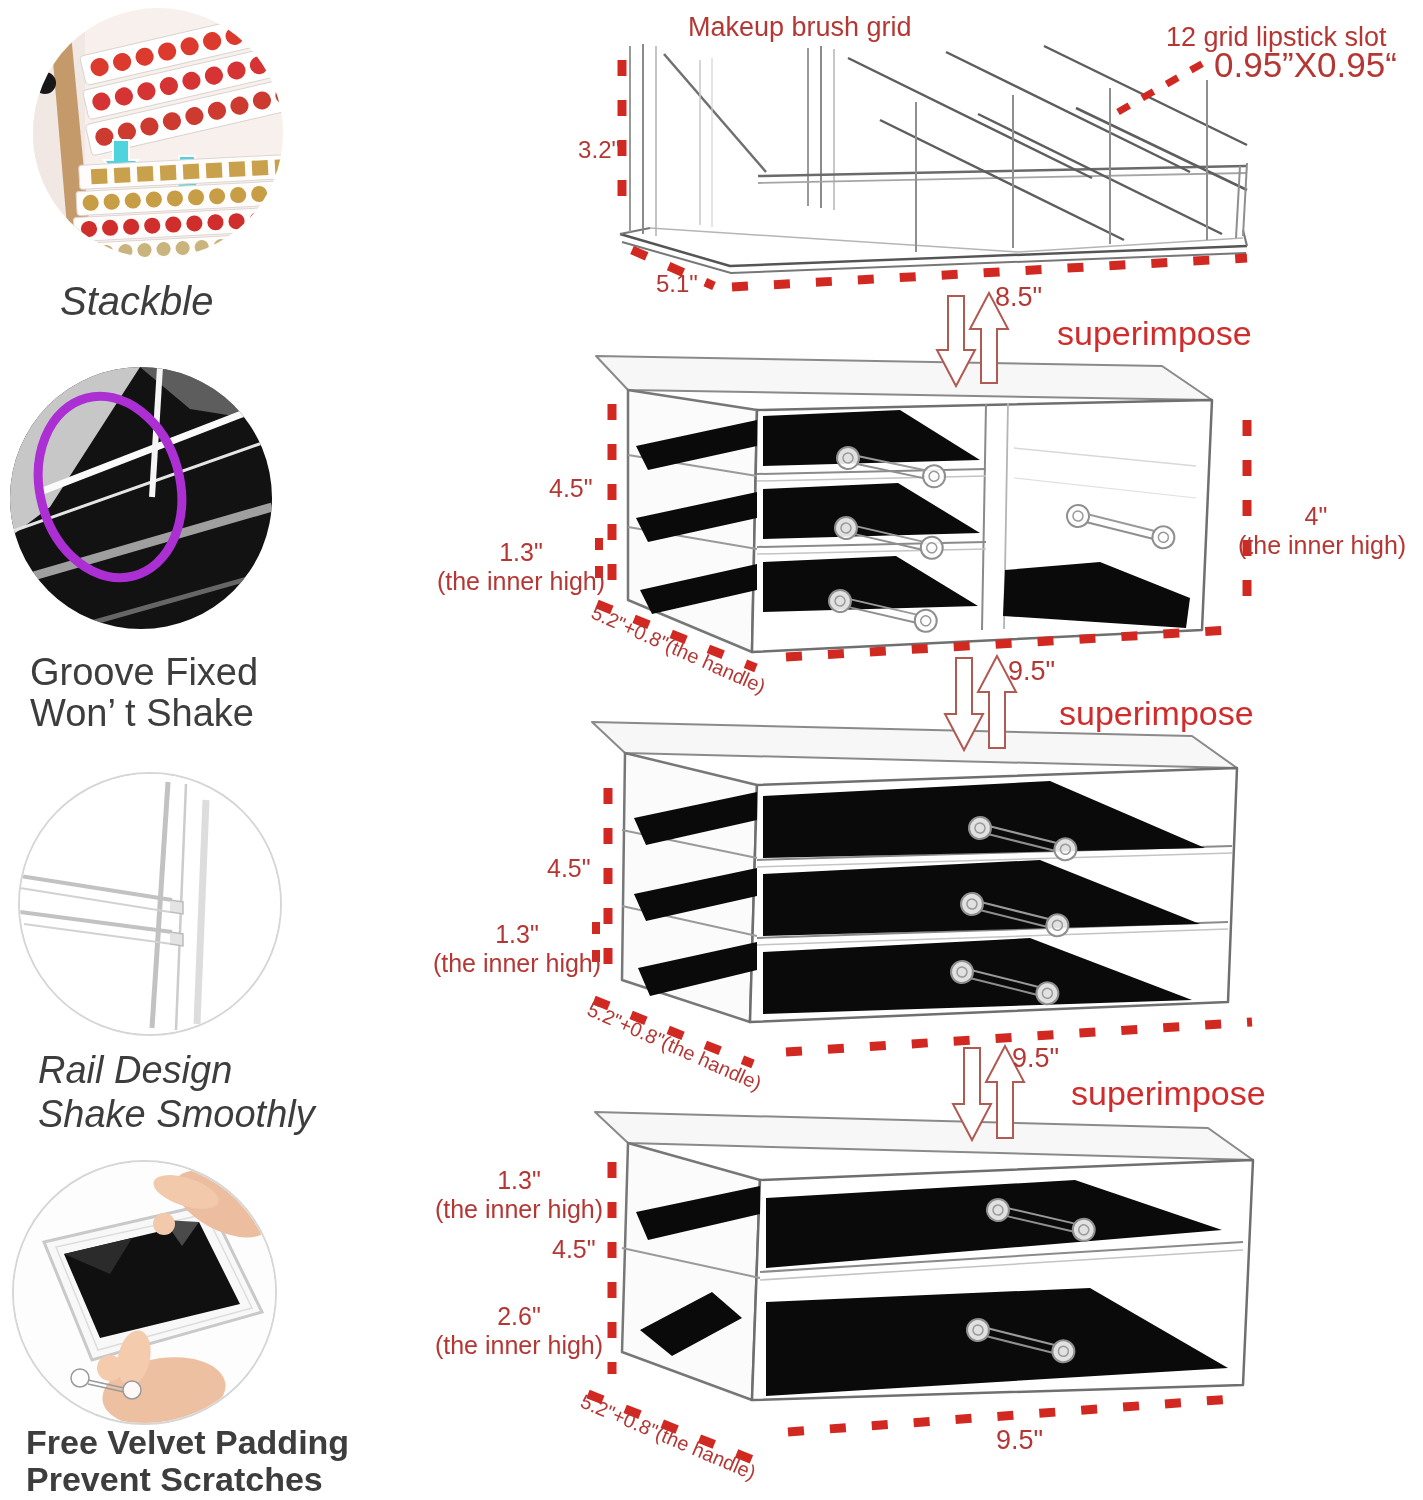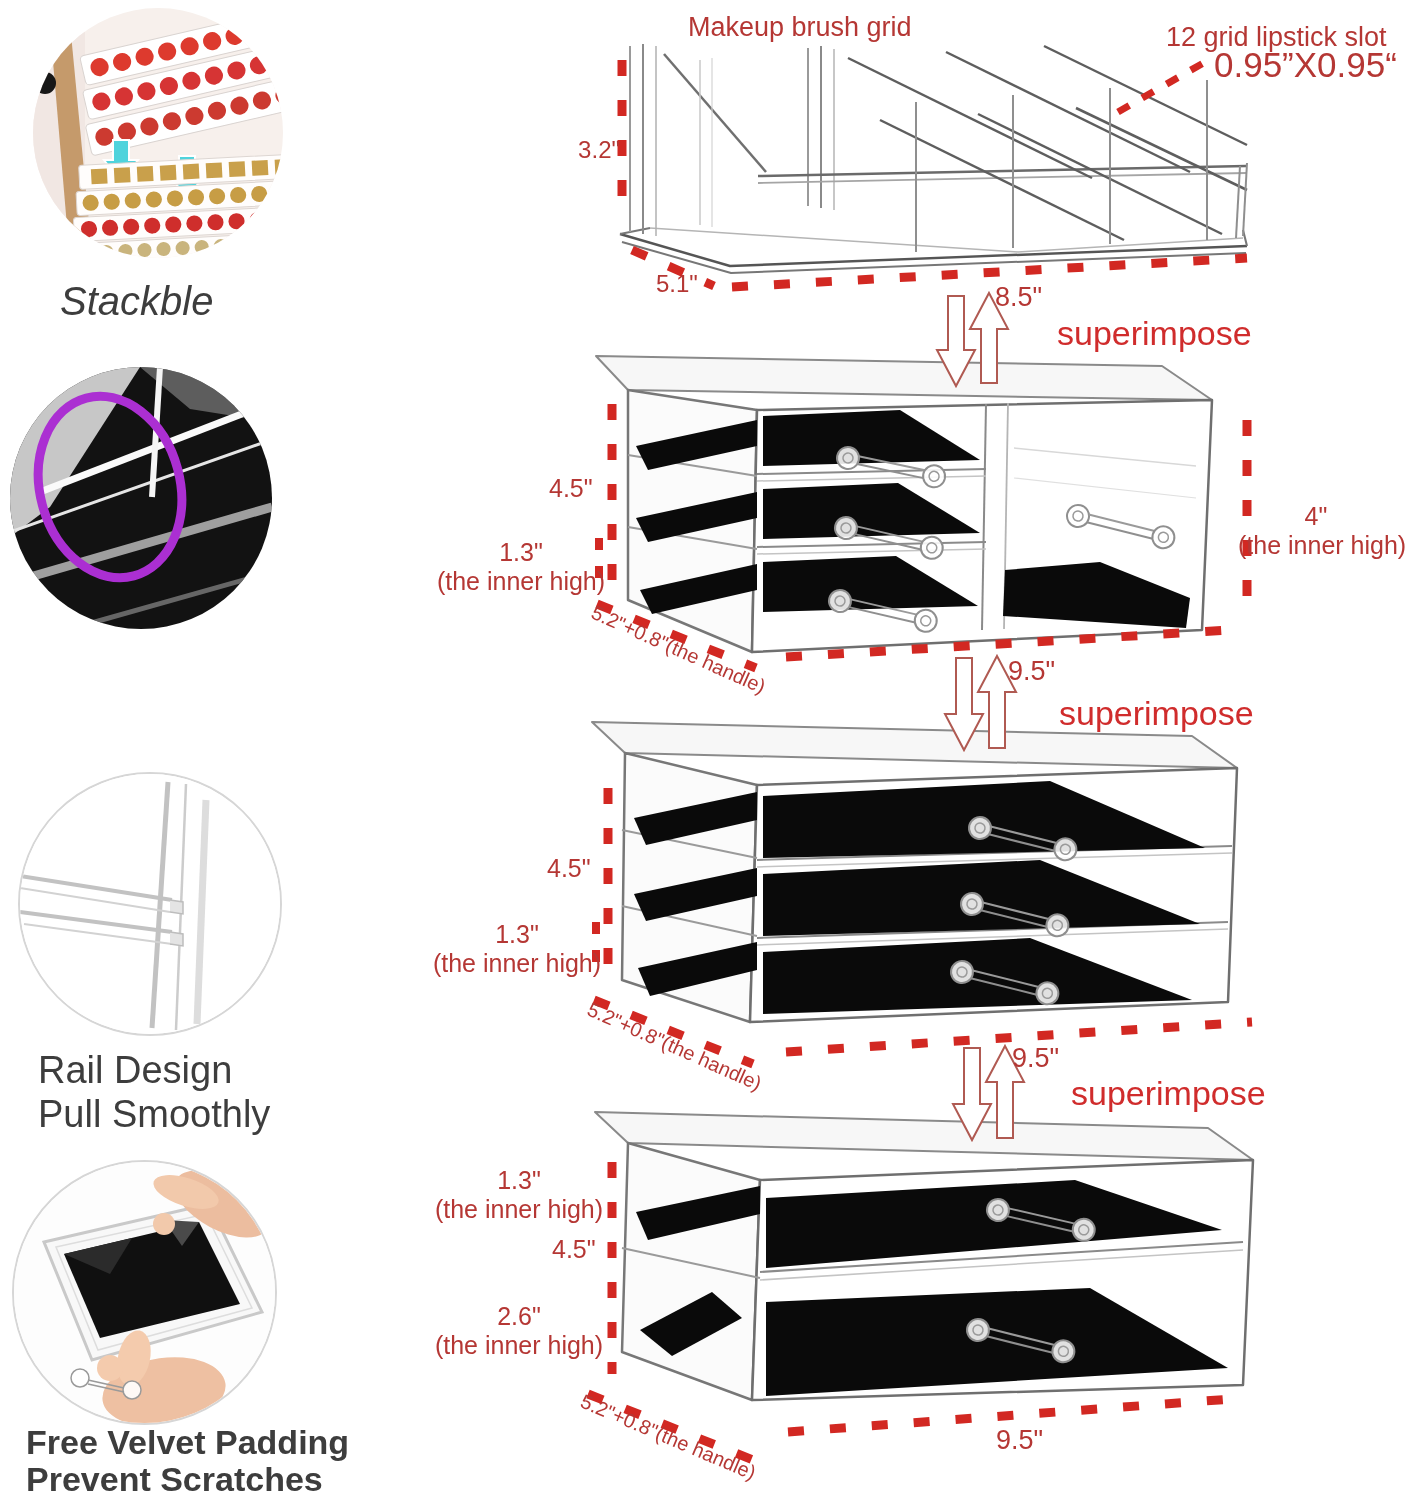--- a/index.html
+++ b/index.html
@@ -74,38 +74,42 @@
       <line x1="30" y1="125" x2="250" y2="40" stroke="#fafafa" stroke-width="7"></line>
       <line x1="0" y1="165" x2="255" y2="75" stroke="#e5e5e5" stroke-width="3"></line>
       <line x1="20" y1="210" x2="262" y2="140" stroke="#cfcfcf" stroke-width="9" opacity="0.75"></line>
       <line x1="150" y1="0" x2="142" y2="130" stroke="#f5f5f5" stroke-width="6"></line>
       <line x1="60" y1="262" x2="262" y2="205" stroke="#8a8a8a" stroke-width="5" opacity="0.7"></line>
       <g transform="rotate(-15 100 120)">
         <ellipse cx="100" cy="120" rx="70" ry="92" fill="none" stroke="#ab2fd2" stroke-width="9"></ellipse>
       </g>
     </svg>
   </div>
+  <div class="caption" style="left:30px;top:652px;font-size:38px;line-height:41px;">
+    <div>Groove Fixed</div>
+    <div>Won’ t Shake</div>
+  </div>
 
   <div class="photo bordered" style="left:18px;top:772px;width:260px;height:260px;">
     <svg width="260" height="260" viewBox="0 0 260 260">
       <rect x="0" y="0" width="260" height="260" fill="#ffffff"></rect>
       <line x1="148" y1="8" x2="132" y2="254" stroke="#c2c2c2" stroke-width="5"></line>
       <line x1="166" y1="10" x2="156" y2="256" stroke="#cccccc" stroke-width="2.5"></line>
       <line x1="186" y1="26" x2="177" y2="250" stroke="#c6c6c6" stroke-width="7" opacity="0.6"></line>
       <line x1="0" y1="102" x2="152" y2="126" stroke="#c2c2c2" stroke-width="4"></line>
       <line x1="0" y1="114" x2="150" y2="138" stroke="#d2d2d2" stroke-width="2"></line>
       <line x1="0" y1="138" x2="152" y2="158" stroke="#c2c2c2" stroke-width="4"></line>
       <line x1="4" y1="150" x2="152" y2="170" stroke="#d2d2d2" stroke-width="2"></line>
       <polyline points="150,126 163,128 163,140 150,138" fill="#e4e4e4" stroke="#bdbdbd" stroke-width="1.5"></polyline>
       <polyline points="150,158 163,160 163,172 150,170" fill="#e4e4e4" stroke="#bdbdbd" stroke-width="1.5"></polyline>
     </svg>
   </div>
-  <div class="caption" style="left:38px;top:1048px;font-size:38px;line-height:44px;">
+  <div class="caption" style="left:38px;top:1048px;font-size:38px;line-height:44px;font-style:italic;">
     <div>Rail Design</div>
-    <div>Pull Smoothly</div>
+    <div>Shake Smoothly</div>
   </div>
 
   <div class="photo bordered" style="left:12px;top:1160px;width:261px;height:261px;">
     <svg width="261" height="261" viewBox="0 0 261 261">
       <rect x="0" y="0" width="261" height="261" fill="#fdfdfd"></rect>
       <polygon points="30,80 195,42 248,150 78,198" fill="#f8f8f8" stroke="#c9c9c9" stroke-width="3"></polygon>
       <polygon points="42,85 192,52 238,146 84,188" fill="none" stroke="#dddddd" stroke-width="1.5"></polygon>
       <polygon points="50,92 185,60 226,142 86,176" fill="#101010"></polygon>
       <polygon points="50,92 118,76 96,112" fill="#2b2b2b"></polygon>
       <polygon points="150,58 185,60 168,84" fill="#4a4a4a"></polygon>

